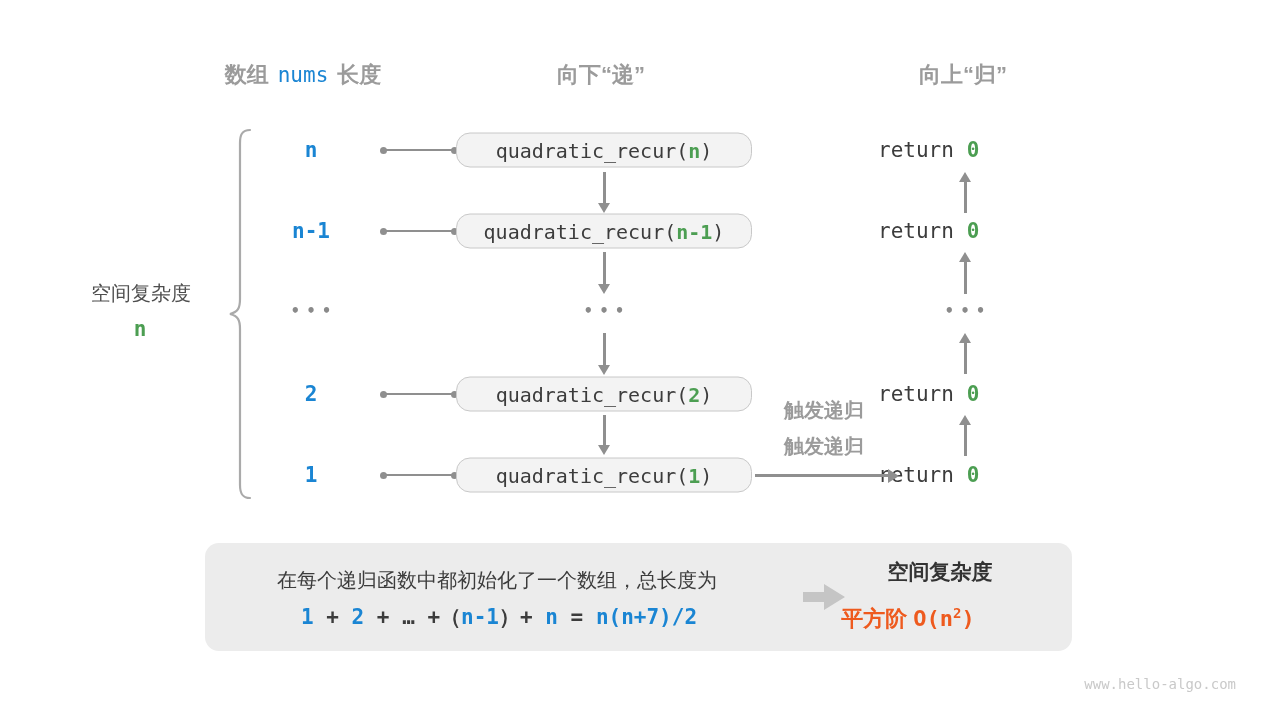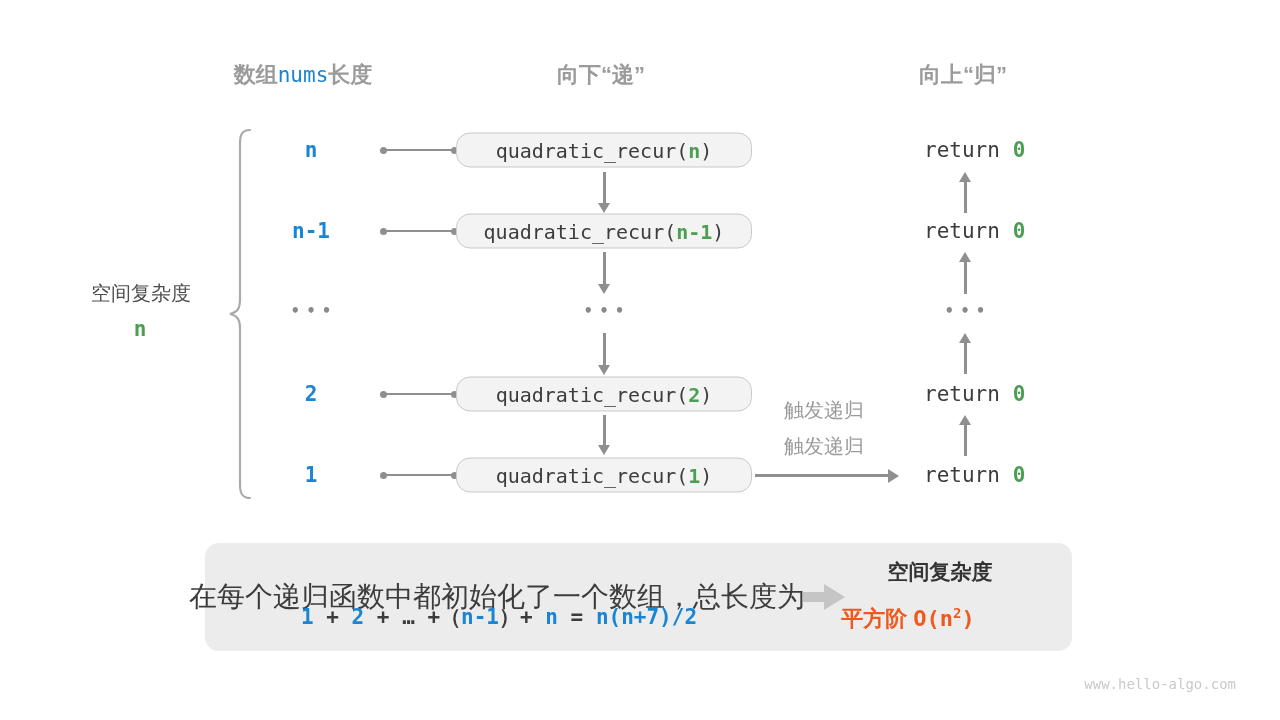--- a/index.html
+++ b/index.html
@@ -9,21 +9,21 @@
   }
   *{margin:0;padding:0;box-sizing:border-box}
   html,body{width:1280px;height:720px;background:#fff;overflow:hidden;
     font-family:"Liberation Sans",sans-serif}
   #stage{position:relative;width:1280px;height:720px;background:#fff}
   .abs{position:absolute}
   .cxy{transform:translate(-50%,-50%)}
 
   
   .hdr{position:absolute;top:60px;font-weight:700;font-size:22px;color:var(--gray);white-space:nowrap}
-  #hdr1{left:303px;transform:translateX(-50%);display:flex;align-items:baseline}
+  #hdr1{left:303px;transform:translateX(-50%);display:flex;gap:9px;align-items:baseline}
   #hdr1 .code{font-family:"DejaVu Sans Mono",monospace;font-weight:400;font-size:21px;color:var(--blue)}
   #hdr2{left:601px;transform:translateX(-50%)}
   #hdr3{left:963px;transform:translateX(-50%)}
 
   
   #depth-title{left:141px;top:293px;font-size:20px;color:#4e4e4e;font-weight:400}
   #depth-n{left:140px;top:329px;font:700 21px "DejaVu Sans Mono",monospace;color:var(--green)}
   #brace{left:226px;top:127px}
 
   
@@ -37,46 +37,46 @@
   .connector::after{right:-2px}
 
   
   .call-box{position:absolute;left:456px;width:296px;height:35px;transform:translateY(-50%);
     background:var(--box-fill);border:1.5px solid var(--box-border);border-radius:14px;
     display:flex;align-items:center;justify-content:center;
     font:400 20px "DejaVu Sans Mono",monospace;color:var(--dark);white-space:pre}
   .call-box .arg{color:var(--green);font-weight:700}
 
   
-  .ret{position:absolute;left:924px;transform:translateY(-50%);
+  .ret{position:absolute;left:878px;transform:translateY(-50%);
     font:400 21px "DejaVu Sans Mono",monospace;color:var(--dark);white-space:pre}
   .ret .val{color:var(--green);font-weight:700;margin-left:13px}
 
   
   .dots{position:absolute;transform:translate(-50%,-50%);color:#8a8a8a;
     font:700 15px "DejaVu Sans",sans-serif;letter-spacing:6px;padding-left:6px;white-space:nowrap}
 
   
   .varrow{position:absolute;width:3px;background:var(--arrow)}
   .arrow-down::after{content:"";position:absolute;bottom:-9px;left:-4.5px;width:0;height:0;
     border:6px solid transparent;border-bottom:0;border-top:10px solid var(--arrow)}
   .arrow-up::before{content:"";position:absolute;top:-9px;left:-4.5px;width:0;height:0;
     border:6px solid transparent;border-top:0;border-bottom:10px solid var(--arrow)}
   
   .harrow{position:absolute;left:755px;top:474px;width:134px;height:3px;background:var(--arrow)}
   .harrow::after{content:"";position:absolute;right:-10px;top:-5.5px;width:0;height:0;
     border:7px solid transparent;border-right:0;border-left:11px solid var(--arrow)}
 
   
   .annot{position:absolute;left:824px;transform:translate(-50%,-50%);
-    font-weight:400;font-size:20px;color:var(--gray);white-space:nowrap}
+    font-weight:700;font-size:20px;color:var(--gray);white-space:nowrap}
 
   
   #panel{left:205px;top:543px;width:867px;height:108px;background:var(--panel);border-radius:14px}
-  #panel-desc{left:497px;top:597px;font-size:28px;color:var(--dark);white-space:nowrap}
+  #panel-desc{left:497px;top:580px;font-size:20px;color:var(--dark);white-space:nowrap}
   #panel-formula{left:499px;top:617px;font:700 21px "DejaVu Sans Mono",monospace;white-space:pre}
   #panel-formula .fb{color:var(--blue)}
   #panel-formula .fd{color:var(--dark)}
   #block-arrow{left:803px;top:583px}
   #result-title{left:940px;top:572px;font-weight:700;font-size:21px;color:#333;white-space:nowrap}
   #result-value{left:908px;top:619px;font-weight:700;font-size:22px;color:var(--orange);white-space:nowrap}
   #result-value .code{font-family:"DejaVu Sans Mono",monospace;font-weight:700}
   #result-value sup{font-size:14px}
 
   #watermark{right:44px;bottom:28px;font:400 14px "DejaVu Sans Mono",monospace;color:var(--wm)}

